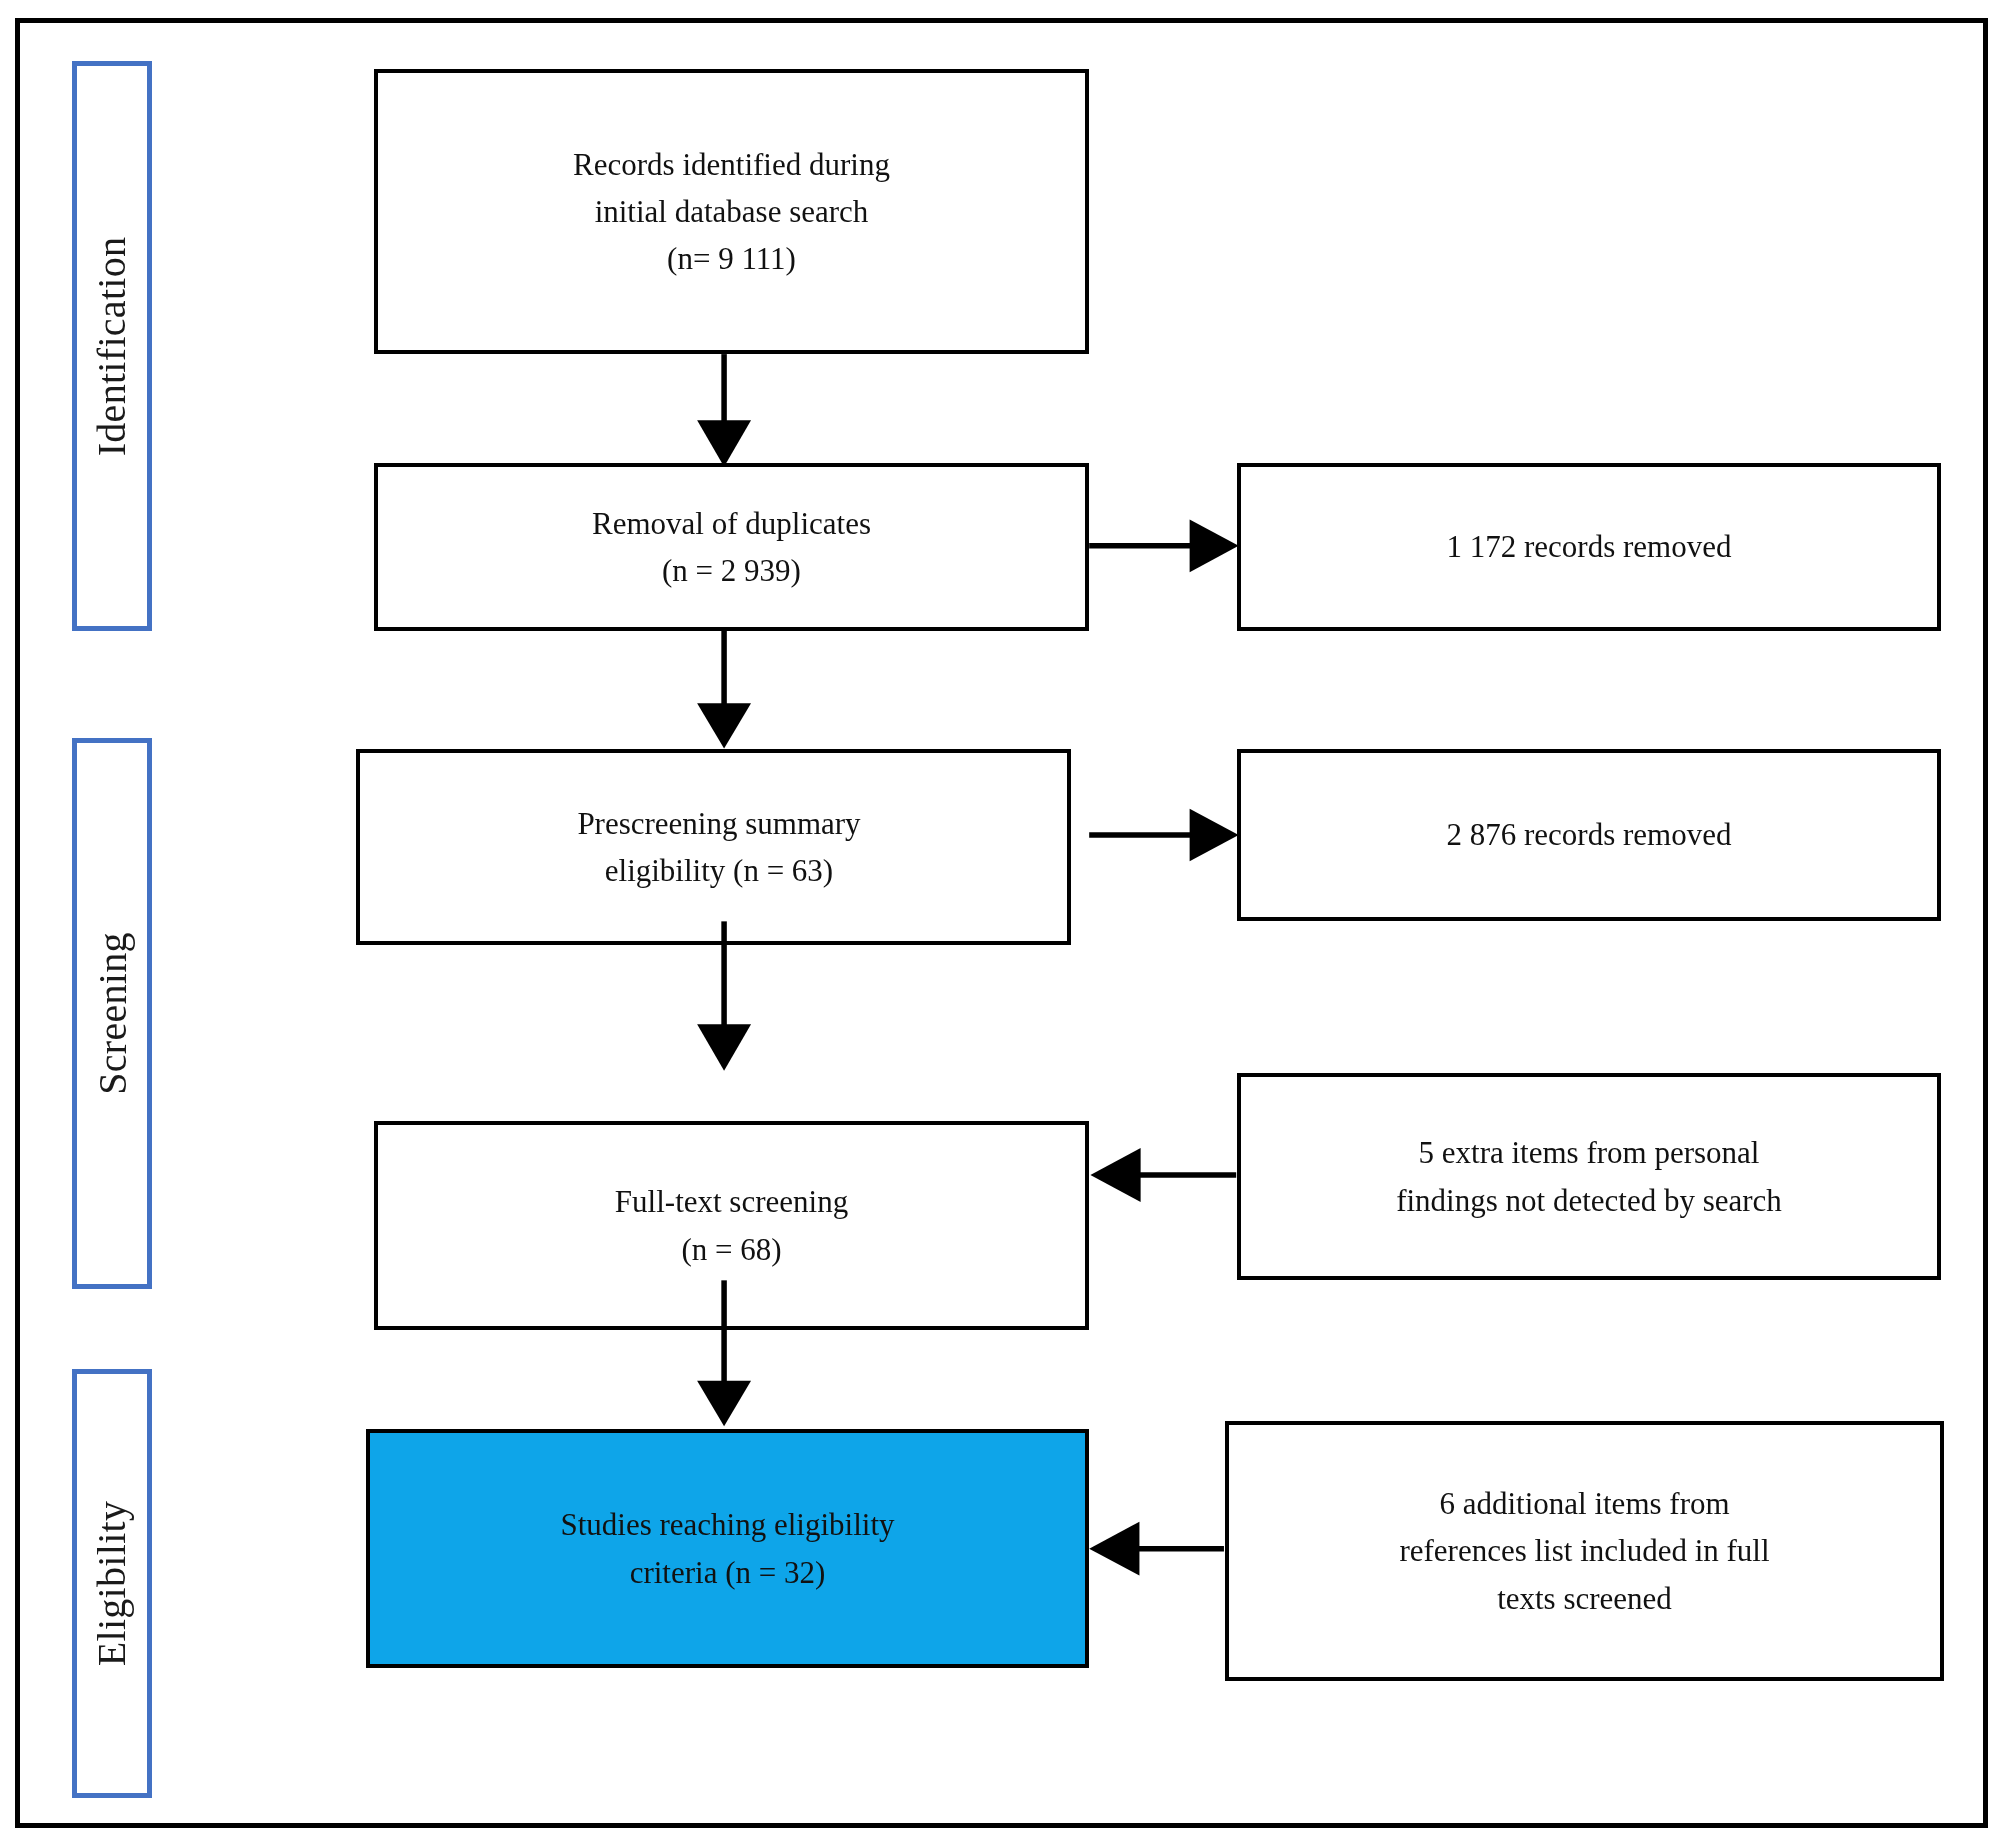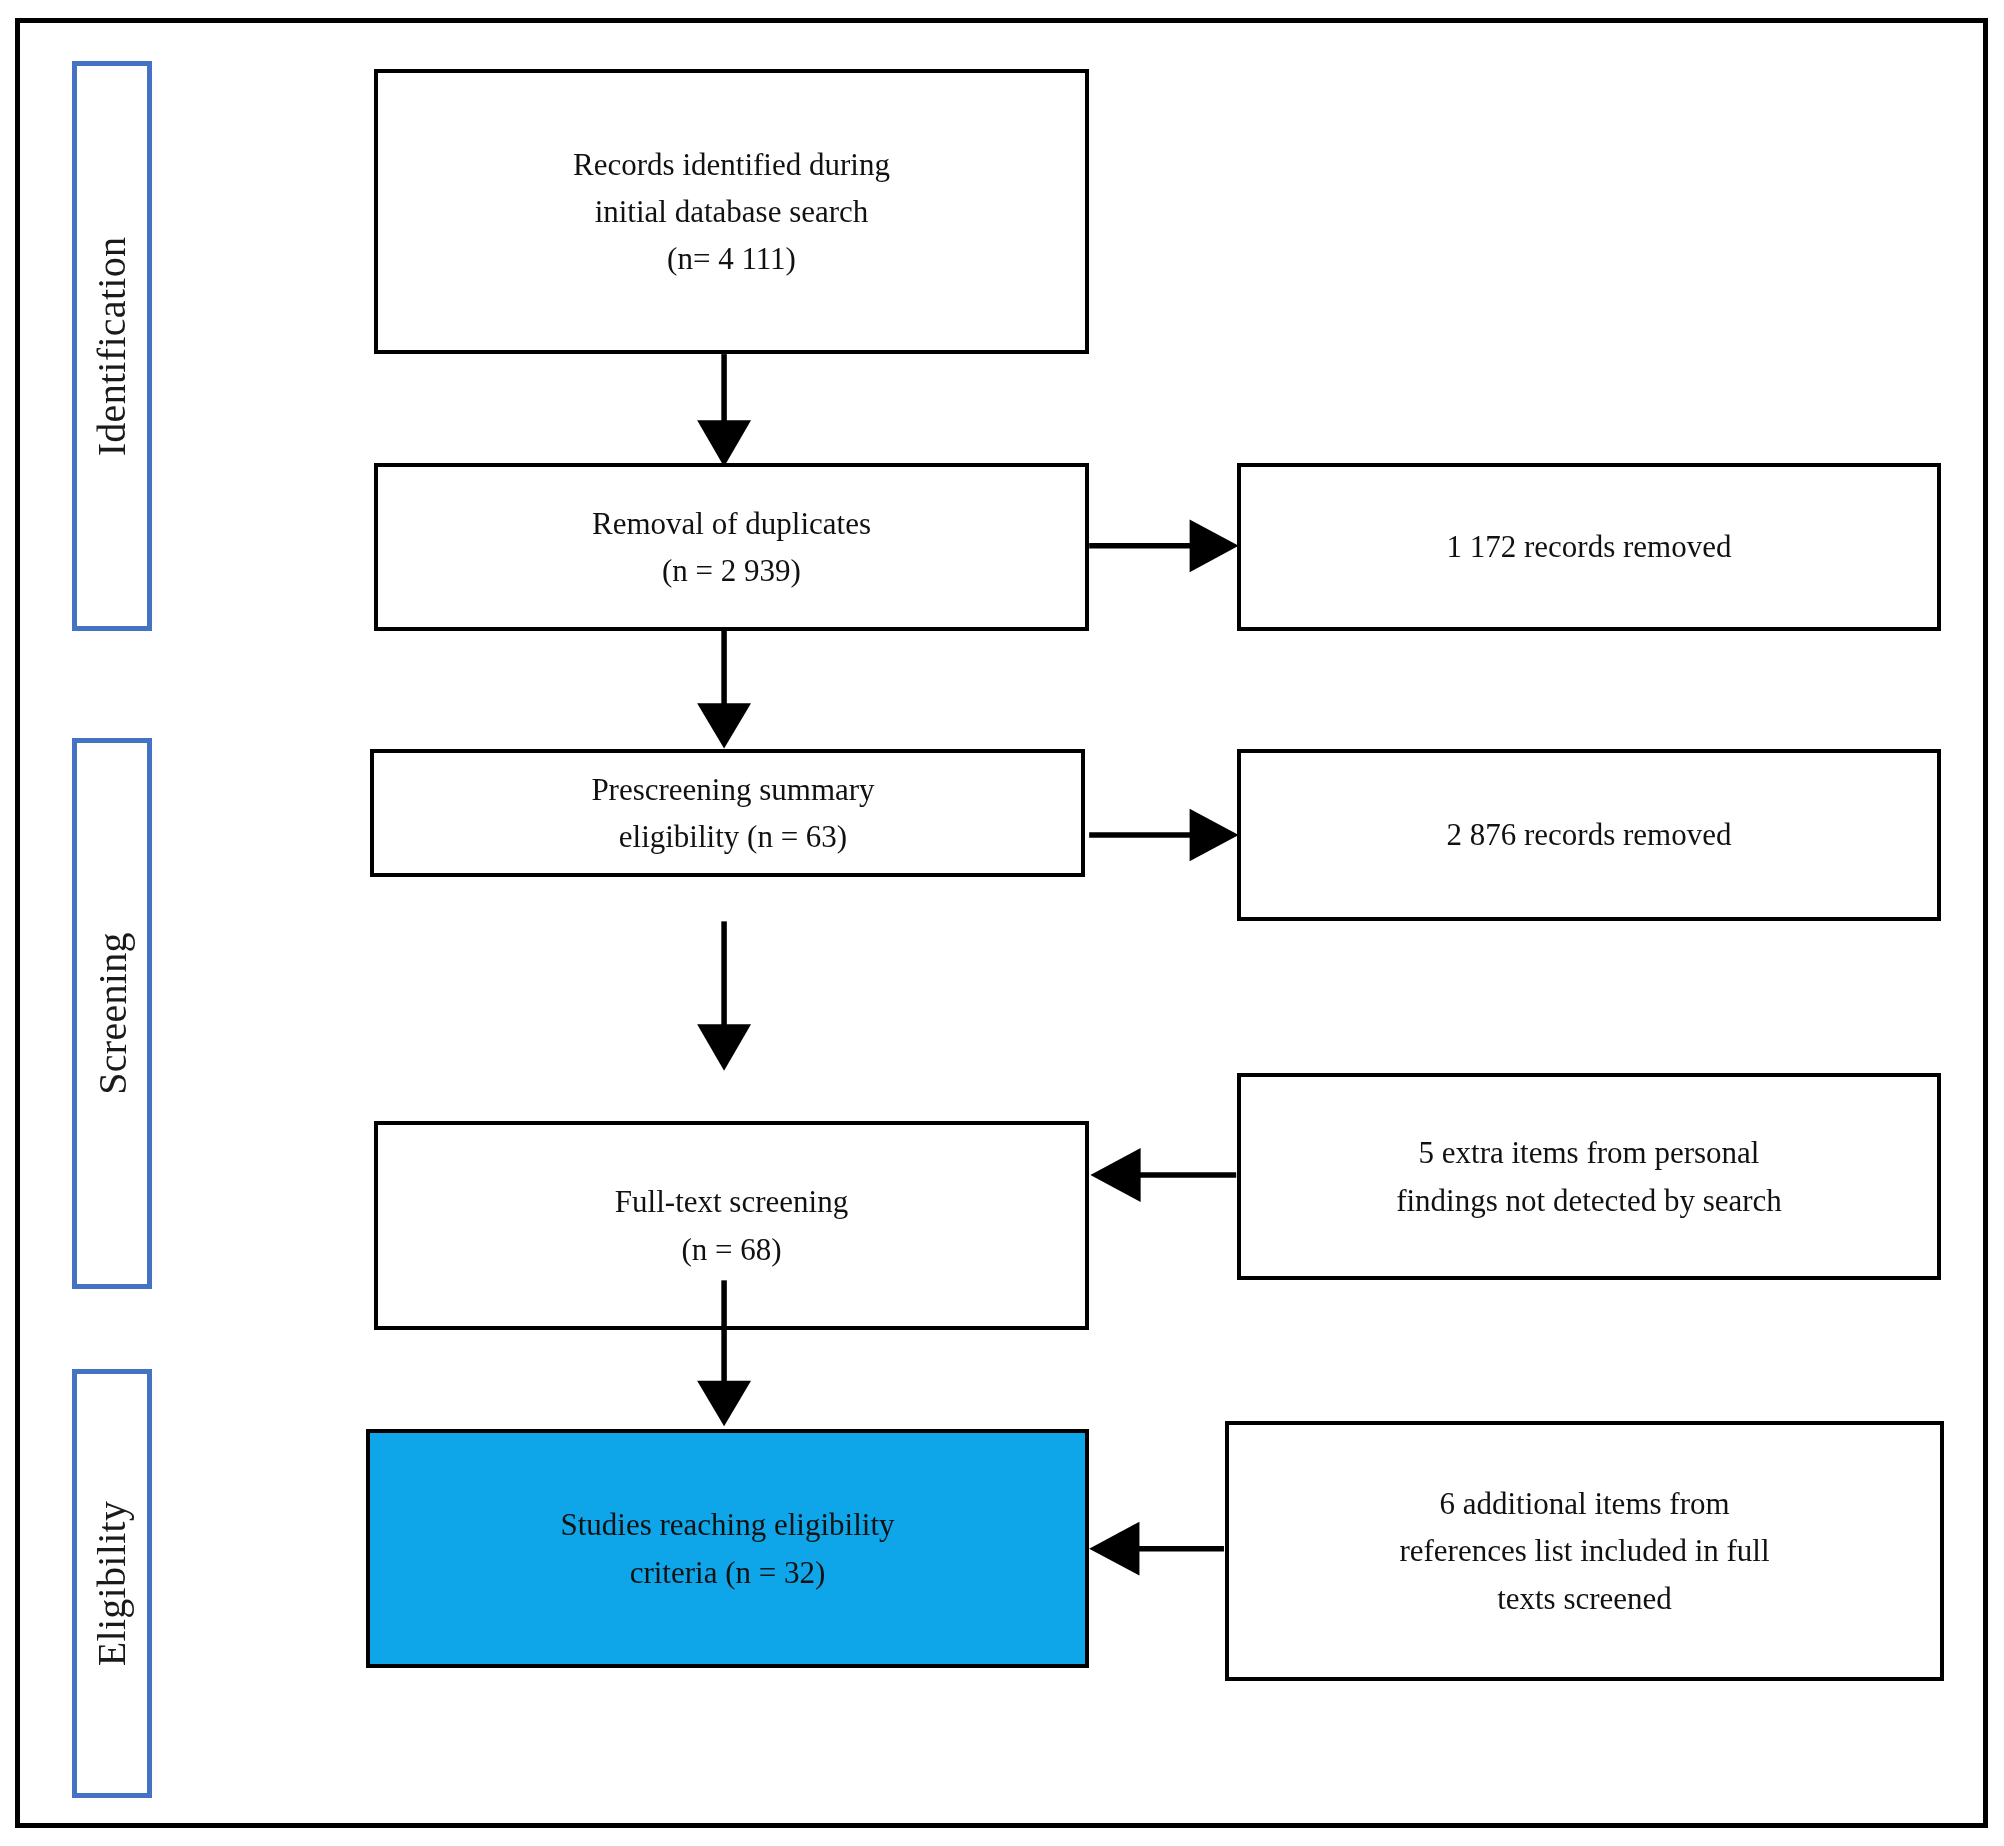--- a/index.html
+++ b/index.html
@@ -96,38 +96,38 @@
   </div>
 
   <div class="stage-box" style="left:72px; top:1369px; width:80px; height:429px;">
     <div class="stage-label">Eligibility</div>
   </div>
 
   <div class="flow-box" style="left:374px; top:69px; width:715px; height:285px;">
     <div class="flow-text">
       <span>Records identified during</span><br>
       <span>initial database search</span><br>
-      <span>(n= 4 111)</span>
+      <span>(n= 9 111)</span>
     </div>
   </div>
 
   <div class="flow-box" style="left:374px; top:463px; width:715px; height:168px;">
     <div class="flow-text">
       <span>Removal of duplicates</span><br>
       <span>(n = 2 939)</span>
     </div>
   </div>
 
   <div class="flow-box" style="left:1237px; top:463px; width:704px; height:168px;">
     <div class="flow-text">
       <span>1 172 records removed</span>
     </div>
   </div>
 
-  <div class="flow-box" style="left:370px; top:749px; width:715px; height:128px;padding-left:32px;">
+  <div class="flow-box" style="left:356px; top:749px; width:715px; height:196px;padding-left:32px;">
     <div class="flow-text">
       <span>Prescreening summary</span><br>
       <span>eligibility (n = 63)</span>
     </div>
   </div>
 
   <div class="flow-box" style="left:1237px; top:749px; width:704px; height:172px;">
     <div class="flow-text">
       <span>2 876 records removed</span>
     </div>

